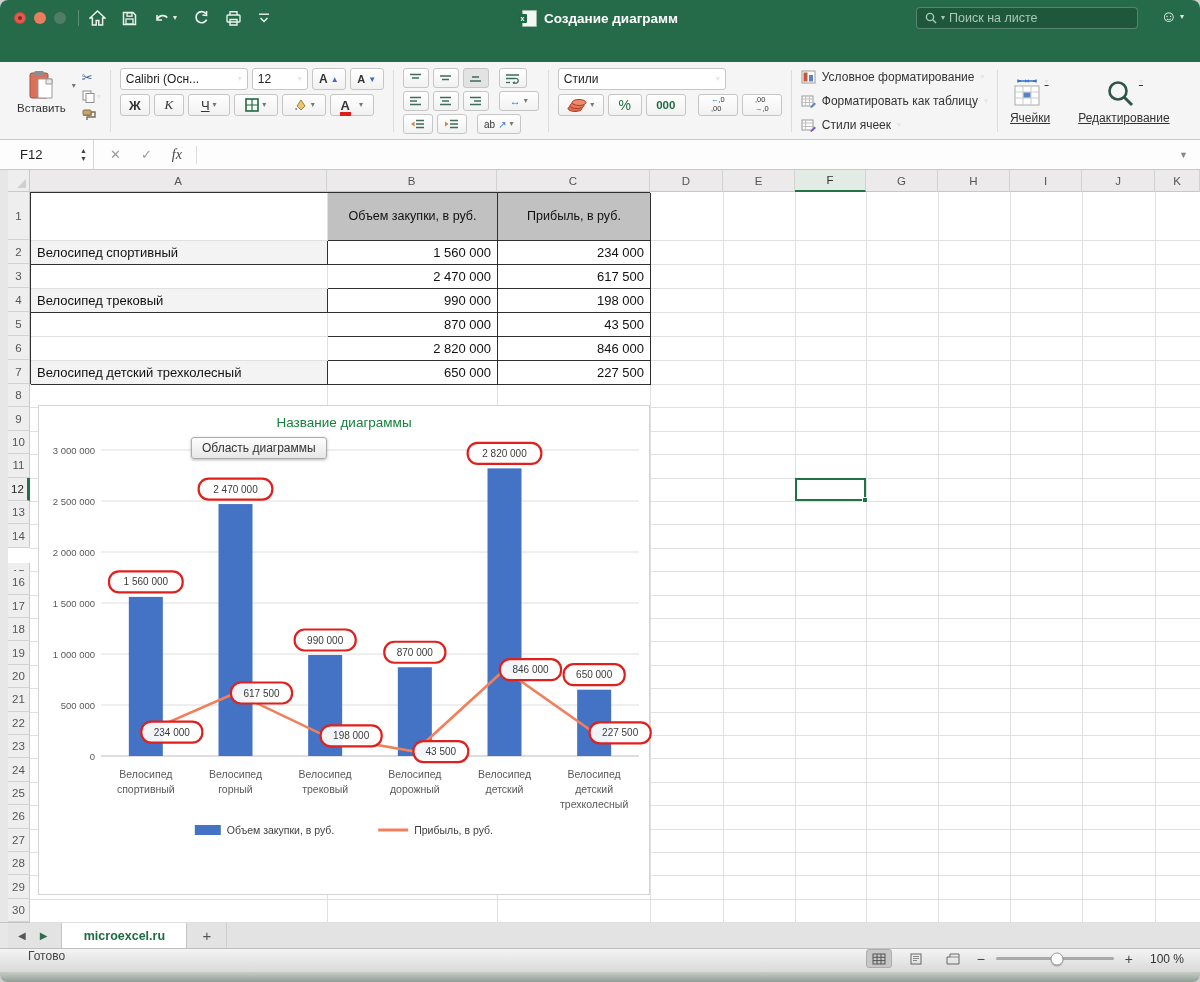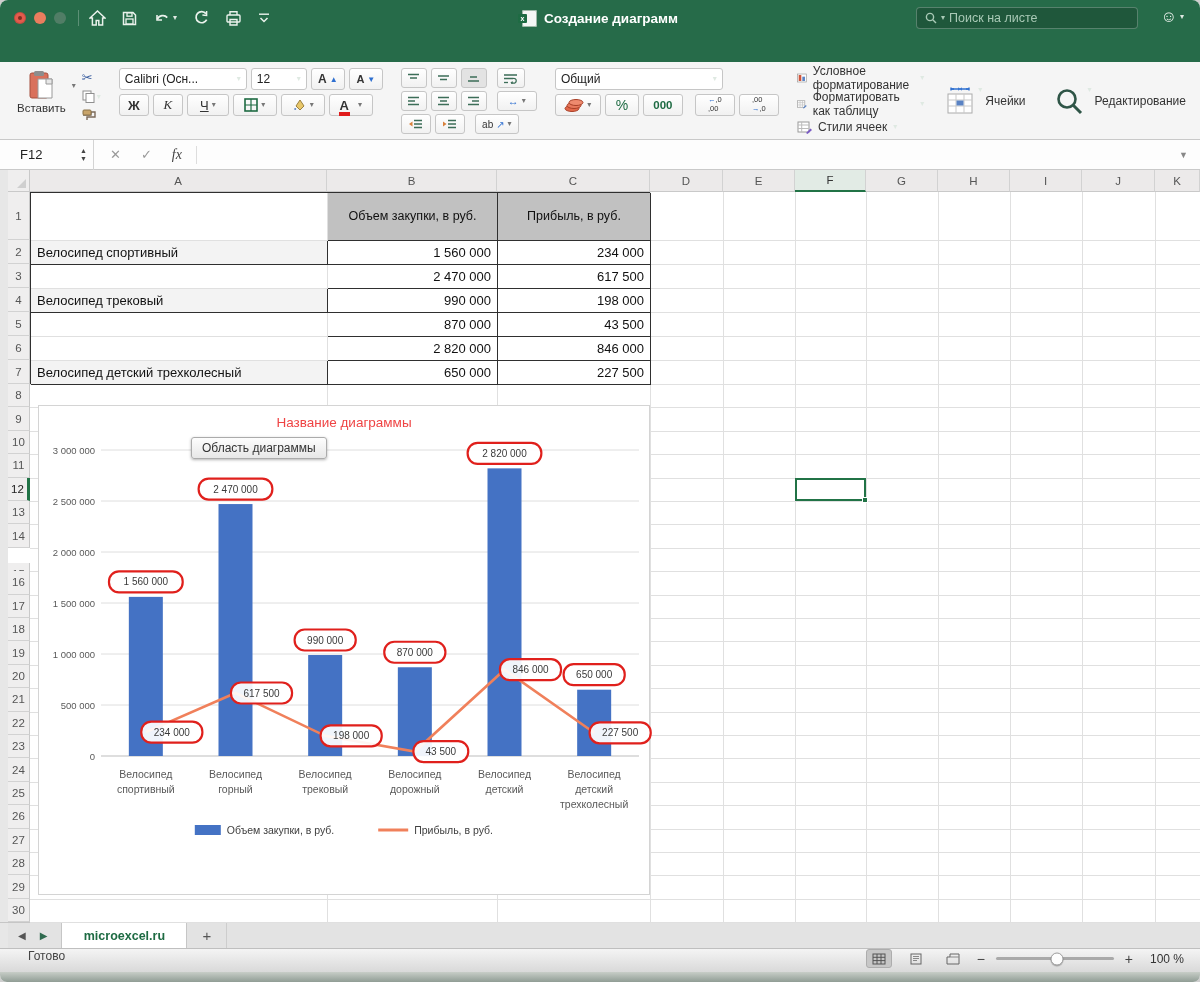--- a/index.html
+++ b/index.html
@@ -48,21 +48,21 @@
   .clip-col { display:flex; flex-direction:column; gap:5px; margin-top:2px; }
   .mini { display:flex; align-items:center; gap:2px; }
   .bold-b { font-weight:bold; font-size:13px; }
   .ital-b { font-style:italic; font-family:"Liberation Serif",serif; font-size:13px; }
   .und-b { text-decoration:underline; font-size:13px; }
   .acolor { position:relative; font-size:13px; font-weight:bold; line-height:1; }
   .acolor .bar { position:absolute; left:-1px; right:-1px; bottom:-4px; height:4px; background:#e01b1b; }
   .twoline { display:flex; flex-direction:column; font-size:7.5px; line-height:1.15; color:#1e6b43; align-items:flex-start;}
   .twoline .blue { color:#2e6fd0; }
   .style-row { display:flex; align-items:center; gap:6px; font-size:12px; color:#333; height:20px; }
-  .bigicon-group { display:flex; flex-direction:row; align-items:center; justify-content:center; gap:3px; font-size:12px; color:#333; padding:0 10px; }
+  .bigicon-group { display:flex; flex-direction:column; align-items:center; justify-content:center; gap:3px; font-size:12px; color:#333; padding:0 10px;text-decoration:underline; }
 
   
   .fbar { position:absolute; left:0; top:140px; width:1200px; height:30px; background:#fdfdfd; border-bottom:1px solid #c9c9c9; display:flex; align-items:center; padding-left:8px; }
   .namebox { width:86px; height:30px; display:flex; align-items:center; justify-content:space-between; padding:0 6px 0 12px; border-right:1px solid #d4d4d4; font-size:13px; color:#222; }
   .steppers { display:flex; flex-direction:column; font-size:7px; color:#444; line-height:1.1; }
   .fops { display:flex; align-items:center; gap:20px; margin-left:16px; color:#999; font-size:13px; }
   .fx { font-family:"Liberation Serif",serif; font-style:italic; color:#444; font-size:14px; }
   .fbar .tail { margin-left:auto; margin-right:12px; color:#888; font-size:9px; }
   .fsep { width:1px; height:18px; background:#ddd; margin-left:14px;}
 
@@ -85,21 +85,21 @@
   .xt-head { background:#c1c1c1; justify-content:center; text-align:center; font-size:12.5px; line-height:1.25; }
   .xt-name { padding-left:6px; background:#f3f3f3; }
   .xt-num { justify-content:flex-end; padding-right:6px; }
 
   
   .selbox { position:absolute; border:2px solid #217346; z-index:8; }
   .selbox .handle { position:absolute; right:-4px; bottom:-4px; width:6px; height:6px; background:#217346; border:1px solid #fff; }
 
   
   .chart { position:absolute; left:30px; top:235px; width:612px; height:490px; background:#fff; border:1px solid #d4d4d4; z-index:6; }
-  .chart-title { position:absolute; top:9px; left:0; right:0; text-align:center; color:#ef4444; font-size:13.5px; }
+  .chart-title { position:absolute; top:9px; left:0; right:0; text-align:center; color:#15803d; font-size:13.5px; }
   .chart-tip { position:absolute; left:152px; top:31px; background:linear-gradient(#fdfdfd,#e7e7e7); border:1px solid #ababab; border-radius:3px; box-shadow:0 1px 3px rgba(0,0,0,.3); font-size:12px; color:#333; padding:3px 10px; z-index:3; }
   .chart svg { position:absolute; left:0; top:0; overflow:visible; }
 
   
   .sheetbar { position:absolute; left:0; top:922px; width:1200px; height:26px; background:#e3e3e3; border-top:1px solid #c6c6c6; display:flex; align-items:stretch; }
   .sheetbar .gut { width:8px; background:#e7e7e7; }
   .snav { display:flex; align-items:center; gap:14px; padding:0 14px 0 10px; color:#555; font-size:10px; }
   .stab { width:126px; background:#fff; border-left:1px solid #c6c6c6; border-right:1px solid #c6c6c6; display:flex; align-items:center; justify-content:center; font-size:12.5px; color:#1e6b43; font-weight:bold; }
   .stab-add { width:40px; display:flex; align-items:center; justify-content:center; color:#555; font-size:15px; border-right:1px solid #cdcdcd; }
 
@@ -353,21 +353,21 @@
             <span style="color:#2e6fd0;font-size:10px">↗</span>
             <span class="caret">▾</span>
           </div>
       </div>
     </div>
     <div class="rsep"></div>
 
     <div class="rgroup">
       <div class="rrow">
         <div class="combo" style="width:168px">
-          <span>Общий</span>
+          <span>Стили</span>
           <span class="caret">▾</span>
         </div>
       </div>
       <div class="rrow">
         <div class="btn" style="width:46px">
           <svg width="20" height="13" viewBox="0 0 20 13">
               <ellipse cx="8" cy="9.5" rx="7" ry="3" fill="#e2684a" stroke="#a83f27"></ellipse>
               <ellipse cx="10" cy="6.5" rx="7" ry="3" fill="#e8795c" stroke="#a83f27"></ellipse>
               <ellipse cx="12" cy="3.5" rx="7" ry="3" fill="#ee8a6e" stroke="#a83f27"></ellipse>
             </svg>

